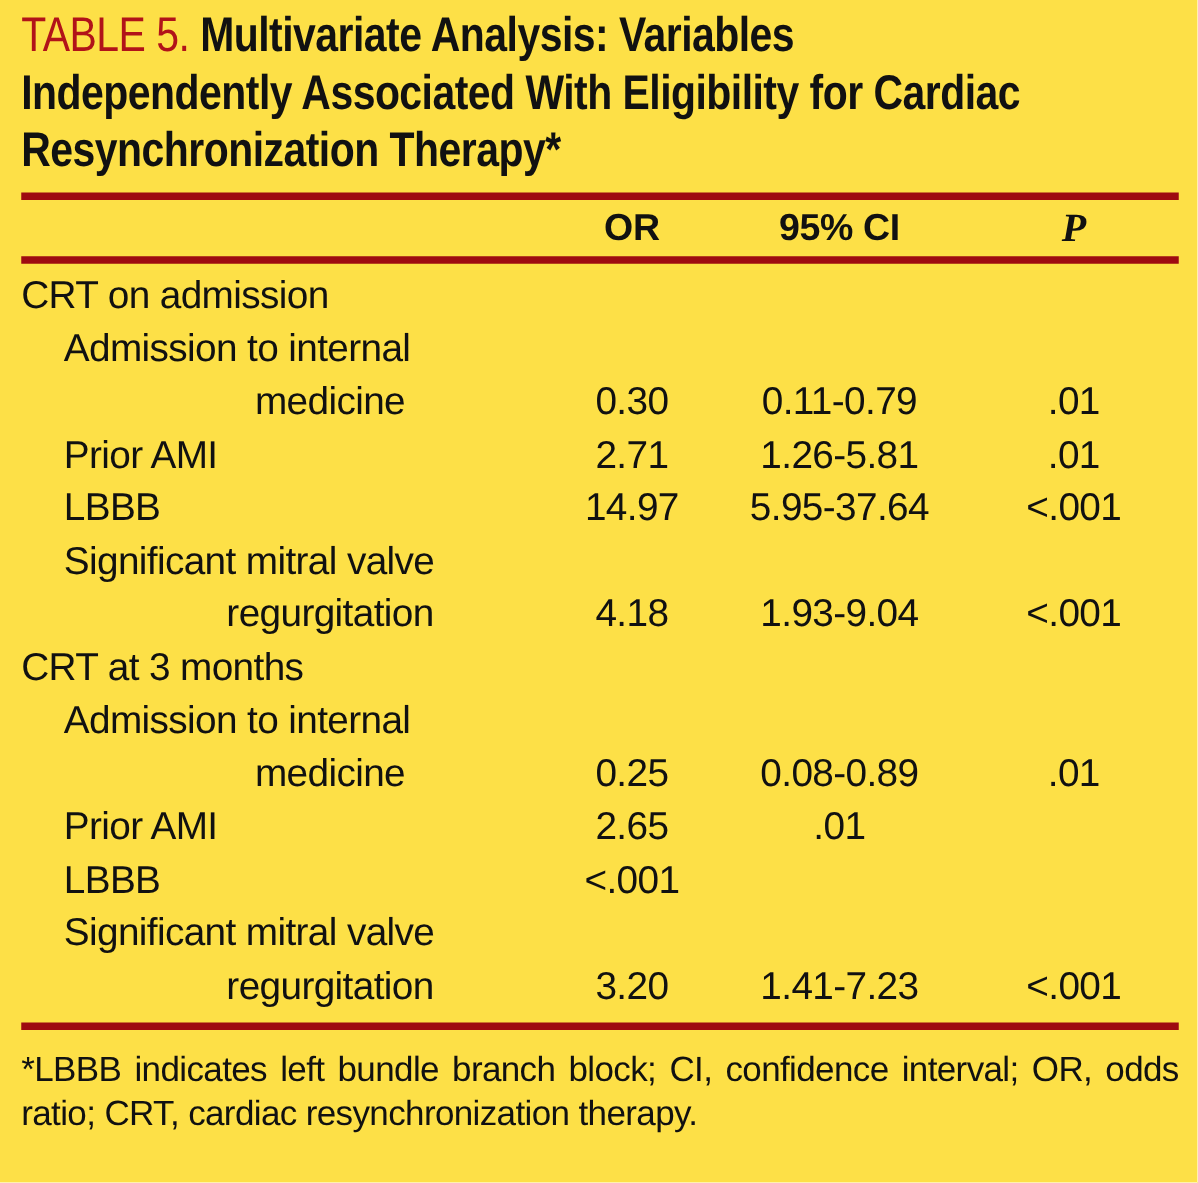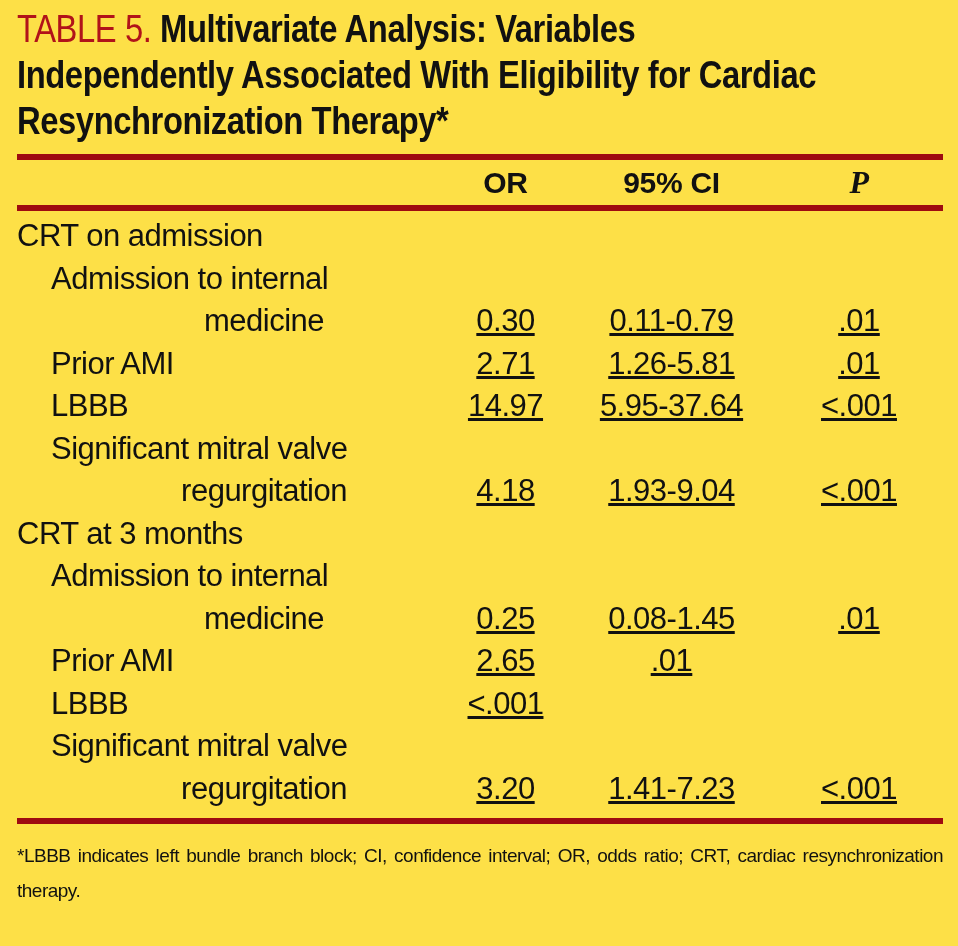--- a/index.html
+++ b/index.html
@@ -60,28 +60,28 @@
   .hcell { text-align: center; }
   .hcell.p { font-style: italic; font-family: "Liberation Serif", serif; font-weight: bold; font-size: 32px; }
   
   .tbody { padding-top: 4px; padding-bottom: 4px; }
   .trow {
     line-height: 42.5px;
     font-size: 31px;
     letter-spacing: -0.5px;
   }
   .cell.label { white-space: nowrap; }
-  .cell.val { text-align: center; white-space: nowrap; text-decoration: underline; }
+  .cell.val { text-align: center; white-space: nowrap; }
   .indent-0 { padding-left: 0; }
   .indent-1 { padding-left: 34px; }
   .indent-2 { padding-left: 68px; text-align: center; }
   
   .footnote {
     margin-top: 14px;
-    font-size: 19px;
+    font-size: 28px;
     line-height: 35px;
     letter-spacing: -0.5px;
     text-align: justify;
     color: #111111;
   }
 </style>
 </head>
 <body>
 
 <div class="page">
@@ -157,21 +157,21 @@
       </div>
       <div class="grid-row trow">
         <div class="cell label indent-1">Admission to internal</div>
         <div class="cell val col-or"></div>
         <div class="cell val col-ci"></div>
         <div class="cell val col-p"></div>
       </div>
       <div class="grid-row trow">
         <div class="cell label indent-2">medicine</div>
         <div class="cell val col-or">0.25</div>
-        <div class="cell val col-ci">0.08-1.45</div>
+        <div class="cell val col-ci">0.08-0.89</div>
         <div class="cell val col-p">.01</div>
       </div>
       <div class="grid-row trow">
         <div class="cell label indent-1">Prior AMI</div>
         <div class="cell val col-or">2.65</div>
         <div class="cell val col-p">.01</div>
       </div>
       <div class="grid-row trow">
         <div class="cell label indent-1">LBBB</div>
         <div class="cell val col-p">&lt;.001</div>

